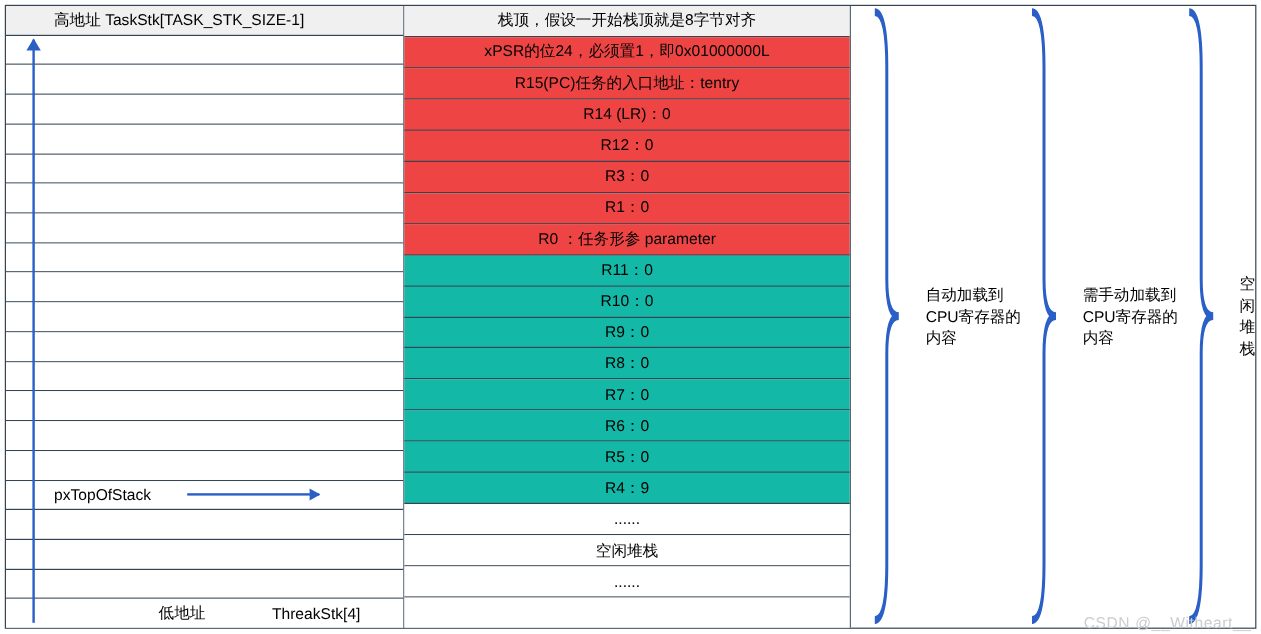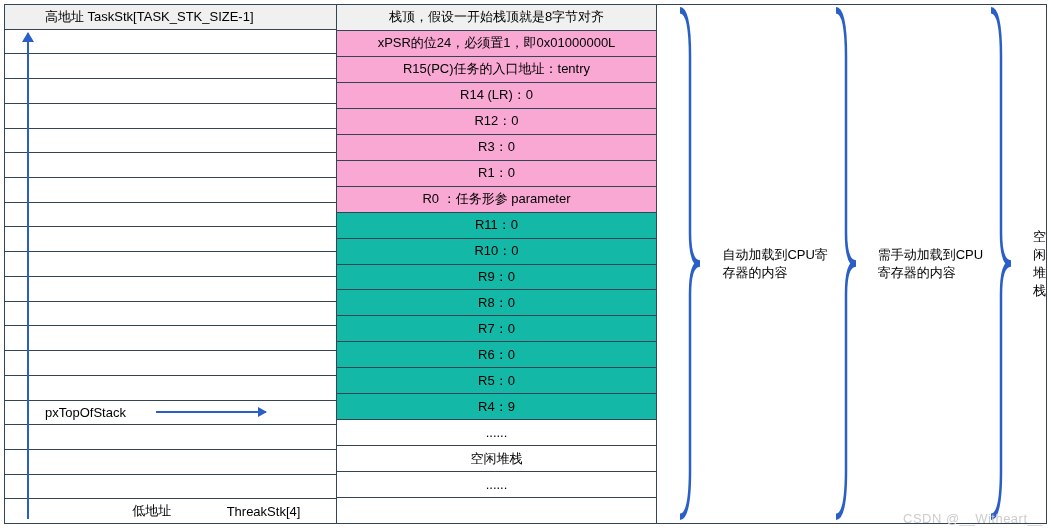--- a/index.html
+++ b/index.html
@@ -19,21 +19,21 @@
       position: relative;
     }
     .col-left {
       width: 332px;
       border-right: 1px solid #345;
       display: flex;
       flex-direction: column;
       position: relative;
     }
     .col-mid {
-      width: 320px;
+      width: 372px;
       border-right: 1px solid #345;
       display: flex;
       flex-direction: column;
     }
     .col-right {
       flex: 1;
       display: flex;
       position: relative;
     }
     .cell {
@@ -42,21 +42,21 @@
       display: flex;
       align-items: center;
       justify-content: center;
       text-align: center;
       padding: 0 4px;
       position: relative;
       background: #fff;
     }
     .cell:last-child { border-bottom: none; }
     .hdr { background: #f0f0f0; }
-    .light { background: #f9a8d4; }
+    .light { background: #ef4444; }
     .dark { background: #14b8a6; text-align: right; }
     .col-left .cell { justify-content: center; padding-left: 40px; }
     .left-top { justify-content: flex-start !important; padding-left: 42px; }
     .left-pxtop { justify-content: flex-start !important; padding-left: 100px; gap: 30px; }
     .left-bottom { justify-content: flex-start; padding-left: 32px; }
     .low-lab { display:inline-block; width:150px; }
     
     .varrow {
       position: absolute;
       left: 22px;

